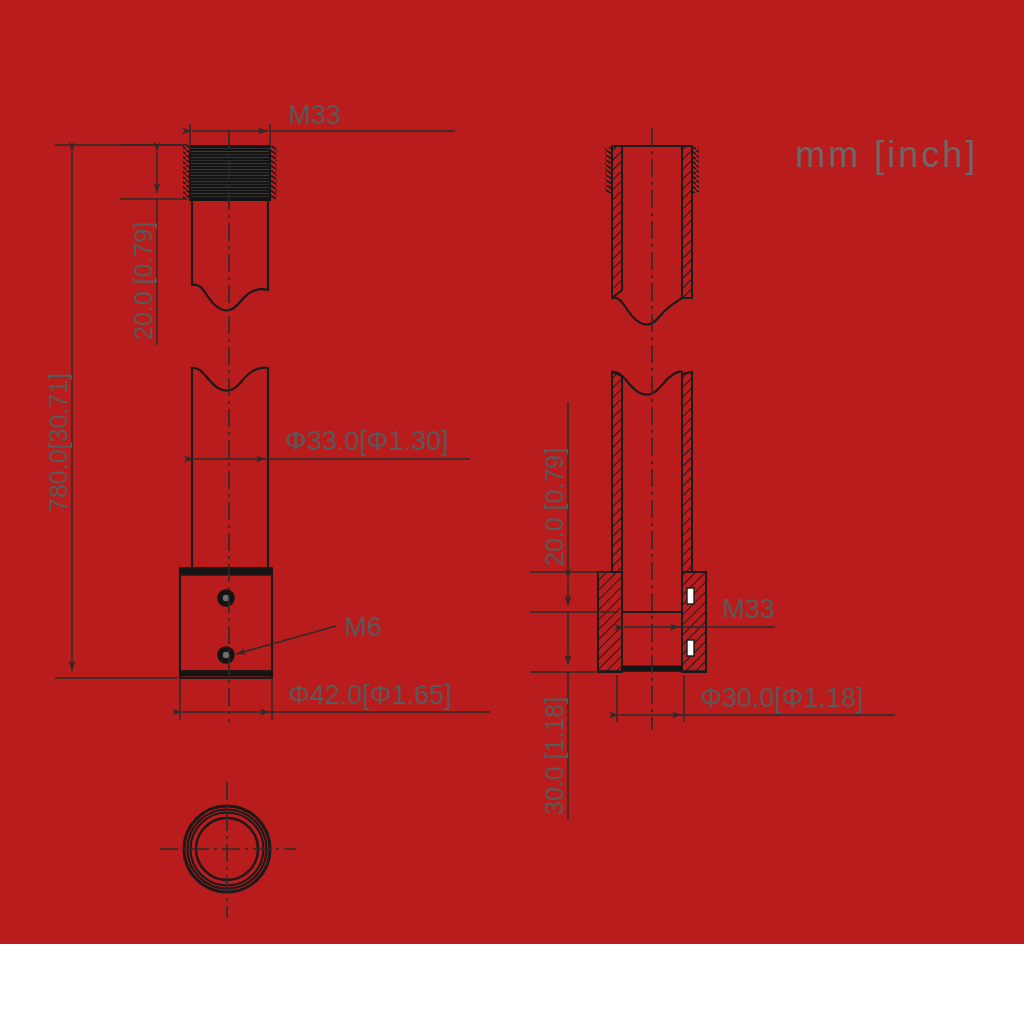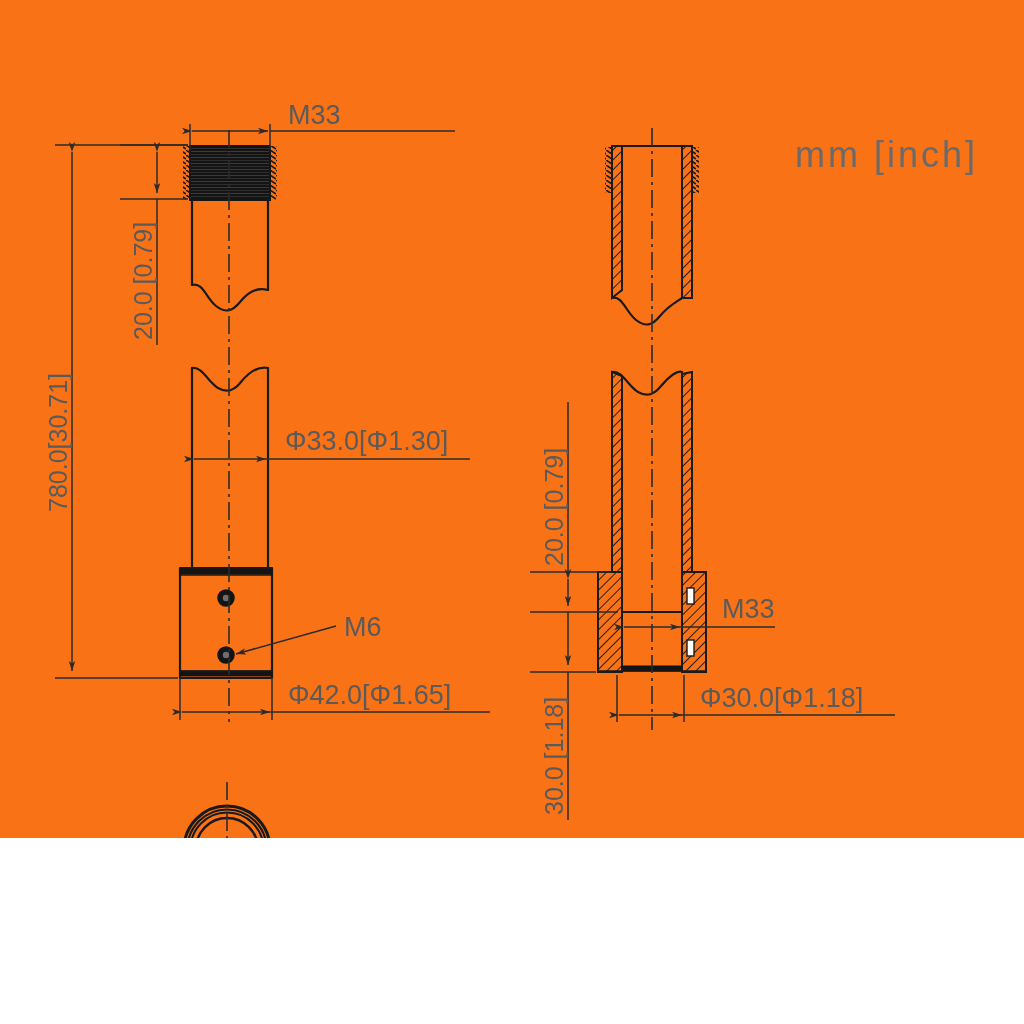--- a/index.html
+++ b/index.html
@@ -3,22 +3,22 @@
 <meta charset="utf-8">
 <style>
   html, body {
     margin: 0;
     padding: 0;
     background: #ffffff;
   }
   #sheet {
     position: relative;
     width: 1024px;
-    height: 838px;
-    background: #f97316;
+    height: 944px;
+    background: #b91c1c;
     font-family: "Liberation Sans", sans-serif;
     overflow: hidden;
     text-align: center;
   }
   #sheet svg {
     position: absolute;
     left: 0;
     top: 0;
   }
   .dimtext {

